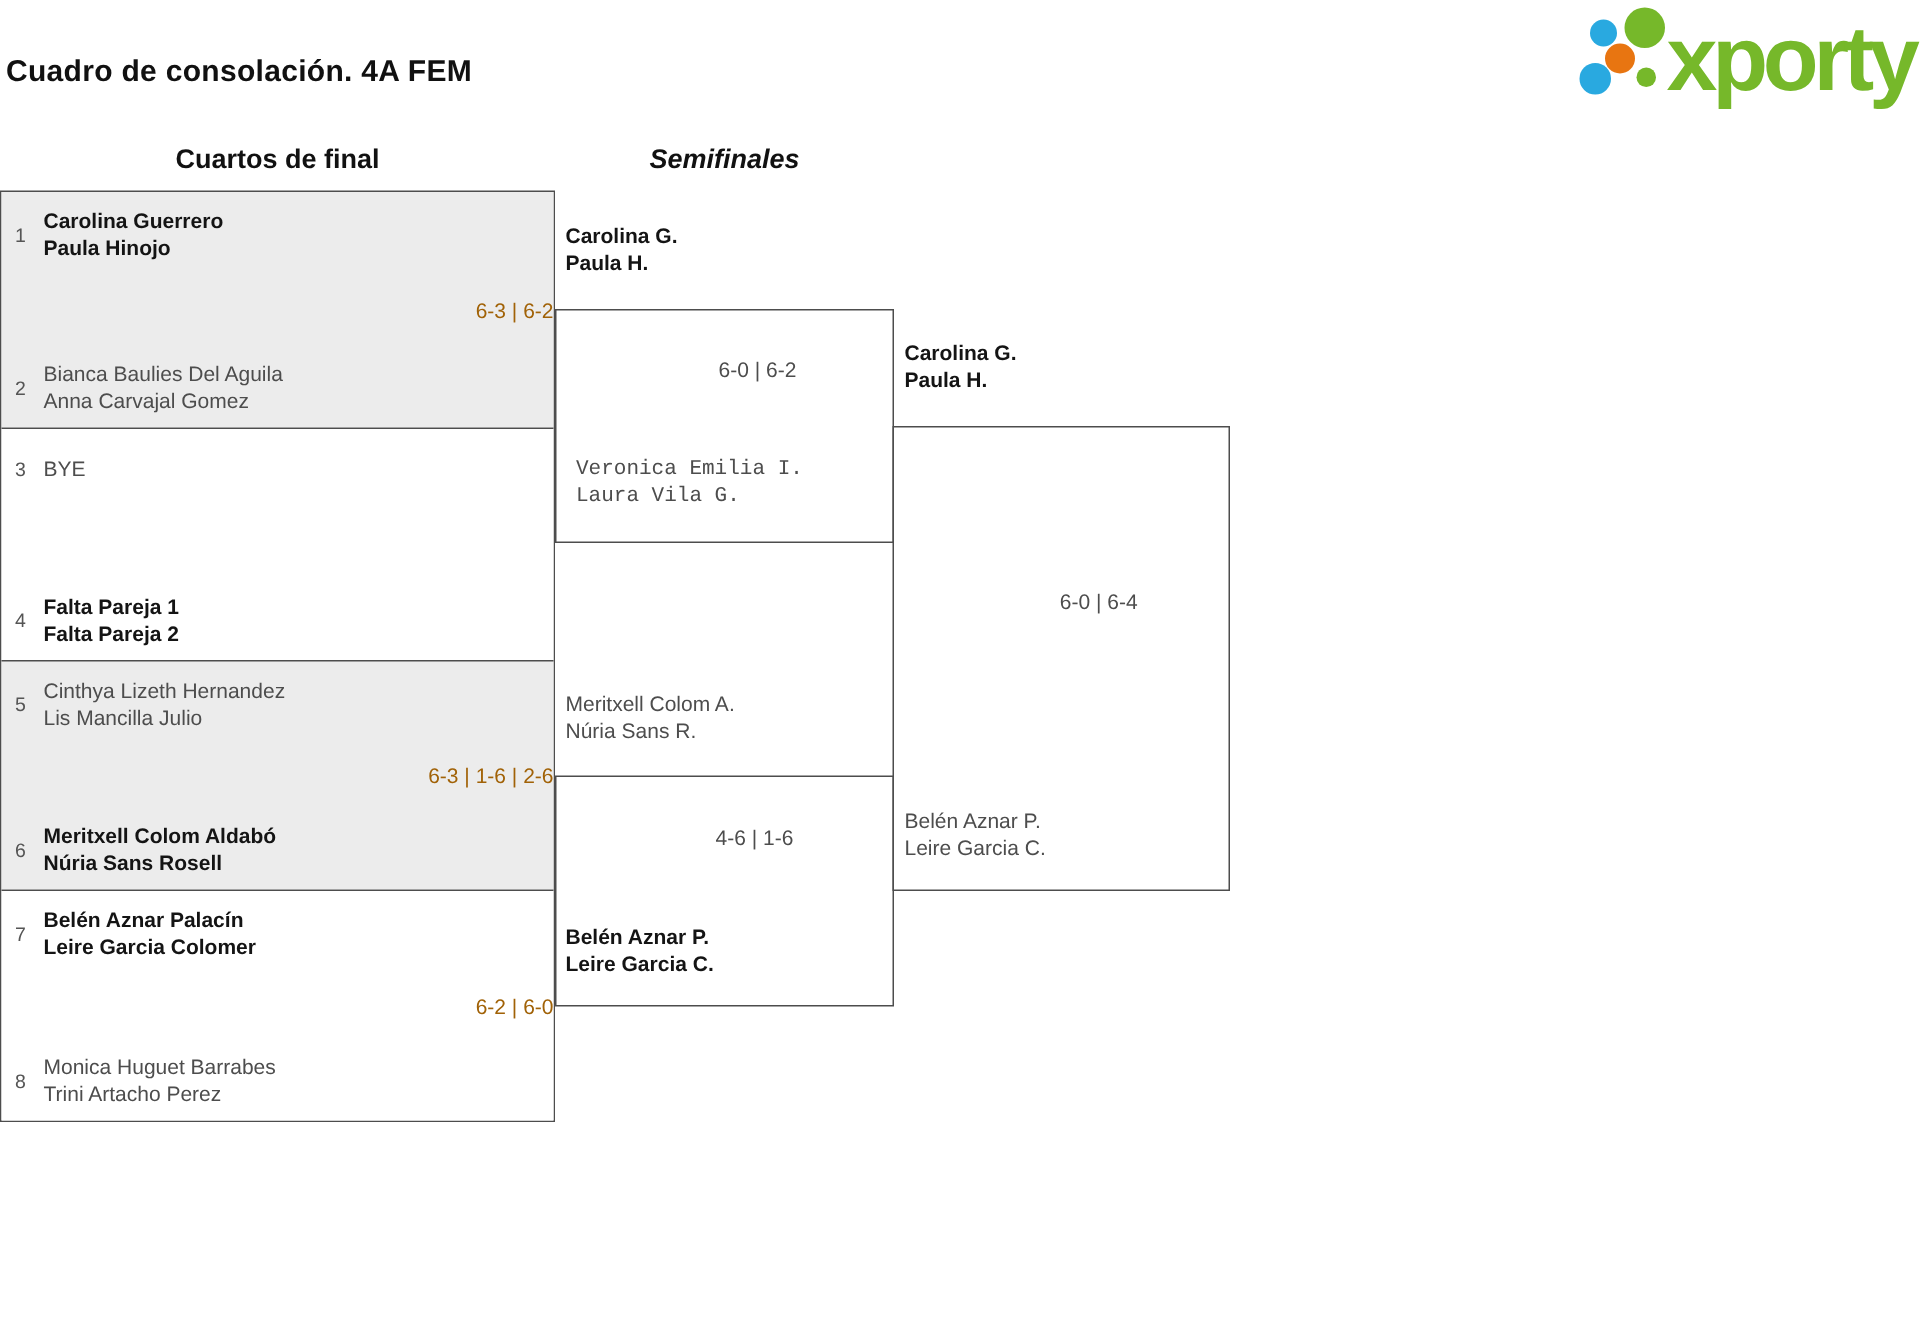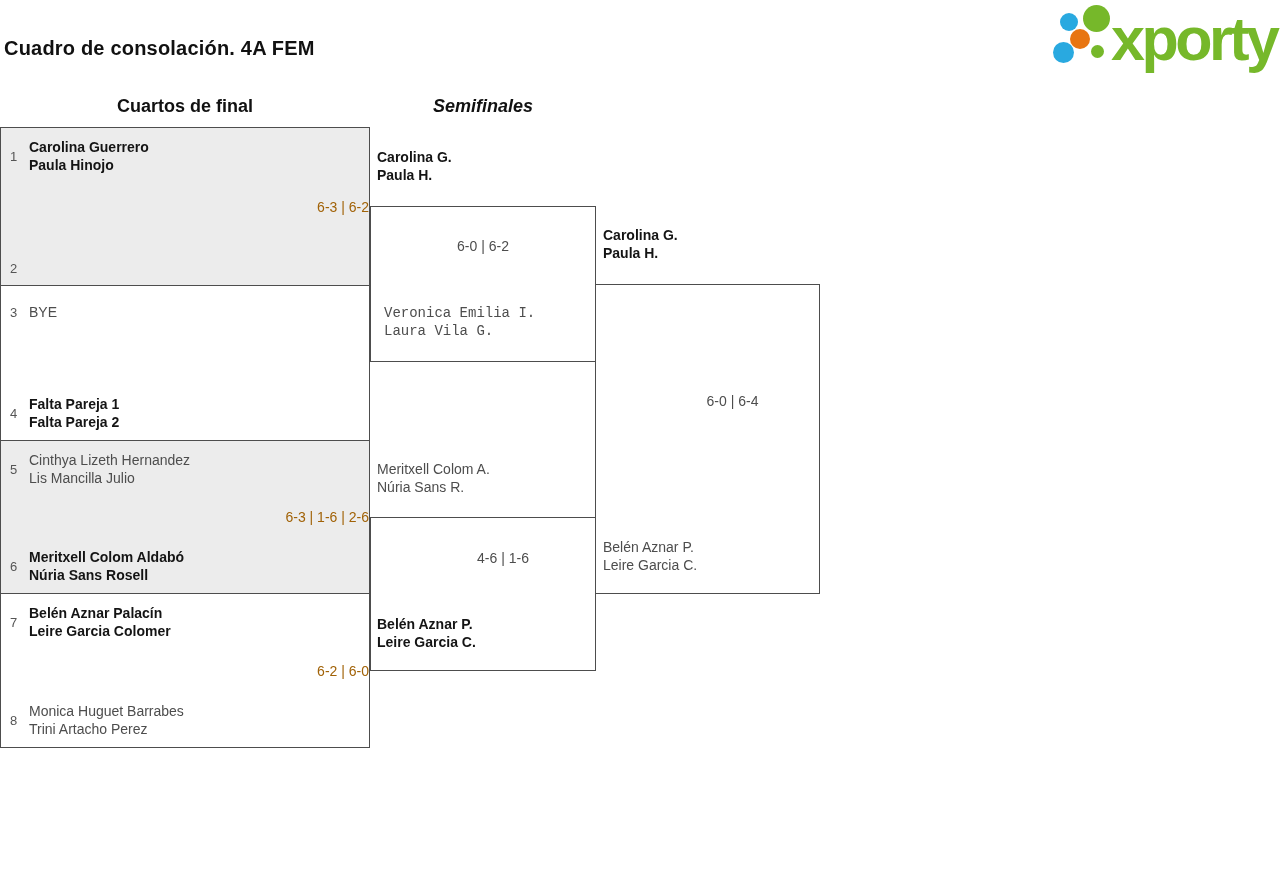--- a/index.html
+++ b/index.html
@@ -74,20 +74,24 @@
       <div class="slot top">
         <span class="seed">1</span>
         <div class="names winner">
           <div>Carolina Guerrero</div>
           <div>Paula Hinojo</div>
         </div>
       </div>
       <div class="score">6-3 | 6-2</div>
       <div class="slot bottom">
         <span class="seed">2</span>
+        <div class="names">
+          <div>Bianca Baulies Del Aguila</div>
+          <div>Anna Carvajal Gomez</div>
+        </div>
       </div>
     </div>
 
     <div class="qf-row" style="height:154px;">
       <div class="slot top-single" style="position:absolute; left:9px; display:flex; align-items:center;">
         <span class="seed">3</span>
         <div class="names">
           <div>BYE</div>
 
         </div>
@@ -138,21 +142,21 @@
       </div>
     </div>
 
   </div>
 
   <div class="match-box" style="left:370px; top:206px; width:226px; height:156px;"></div>
   <div class="pair winner" style="left:377px; top:148px;">
     <div>Carolina G.</div>
     <div>Paula H.</div>
   </div>
-  <div class="mid-score" style="left:370px; width:226px; top:236px;">6-0 | 6-2</div>
+  <div class="mid-score" style="left:370px; width:226px; top:236px;padding-left:22px;">6-0 | 6-2</div>
   <div class="pair" style="left:384px; top:304px;font-family:Liberation Mono, monospace;">
     <div>Veronica Emilia I.</div>
     <div>Laura Vila G.</div>
   </div>
 
   <div class="match-box" style="left:370px; top:517px; width:226px; height:154px;"></div>
   <div class="pair" style="left:377px; top:460px;">
     <div>Meritxell Colom A.</div>
     <div>Núria Sans R.</div>
   </div>

